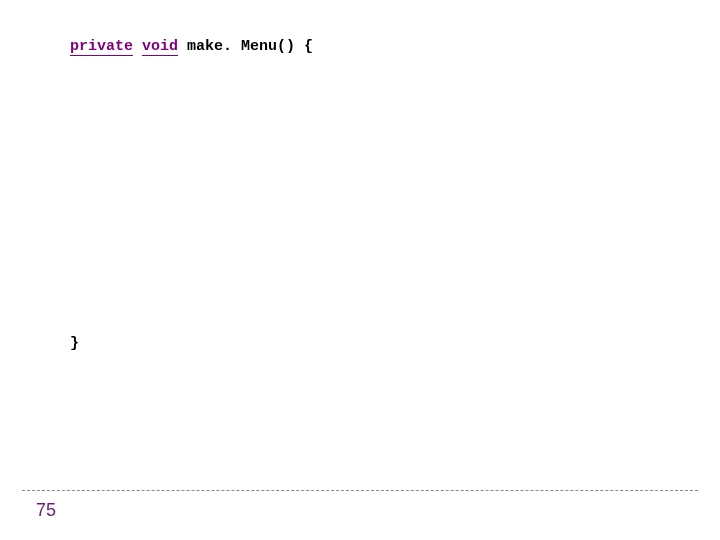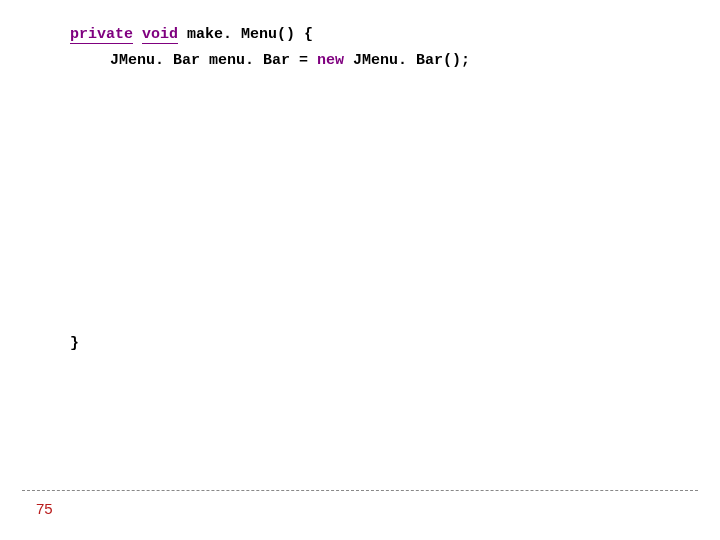--- a/index.html
+++ b/index.html
@@ -1,38 +1,37 @@
 <!DOCTYPE html>
 <html><head>
 <meta charset="utf-8">
 <style>
   * { margin: 0; padding: 0; box-sizing: border-box; }
   html, body { width: 720px; height: 540px; background: #ffffff; font-family: "Courier New", Courier, monospace; font-size: 15px; }
   .slide { position: relative; width: 720px; height: 540px; }
-  .code-area { position: absolute; left: 70px; top: 22px; width: 600px; }
+  .code-area { position: absolute; left: 70px; top: 34px; width: 600px; }
   .line { white-space: pre; font-weight: bold; color: #000; line-height: 1.7; }
   .indent1 { padding-left: 40px; }
   .kw-private { color: #7f007f; border-bottom: 1px solid #7f007f; }
   .kw-void { color: #7f007f; border-bottom: 1px solid #7f007f; }
   .kw-new { color: #7f007f; }
   .str { color: #2020c0; }
   .method-decl { }
   .closing-brace { position: absolute; left: 70px; top: 335px; font-weight: bold; font-family: "Courier New", Courier, monospace; font-size: 15px; }
   .footer-line { position: absolute; left: 22px; right: 22px; top: 490px; border-top: 1px dashed #888; height: 0; }
-  .page-number { position: absolute; left: 36px; top: 500px; font-family: Arial, sans-serif; font-size: 15px; color: #b91c1c; }
+  .page-number { position: absolute; left: 36px; top: 500px; font-family: Arial, sans-serif; font-size: 18px; color: #701a75; }
 </style>
 </head>
 <body>
 
 <div class="slide">
 
   <div class="code-area">
     <div class="line method-decl"><span class="kw-private">private</span> <span class="kw-void">void</span><span> make. Menu() {</span></div>
 
-    <div class="line indent1"><span>JMenu. Bar menu. Bar = </span><span class="kw-new">new</span><span> JMenu. Bar();</span></div>
 
     <div class="line indent1">&nbsp;</div>
 
 
   </div>
 
   <div class="closing-brace">}</div>
 
   <div class="footer-line"></div>
   <div class="page-number">75</div>

